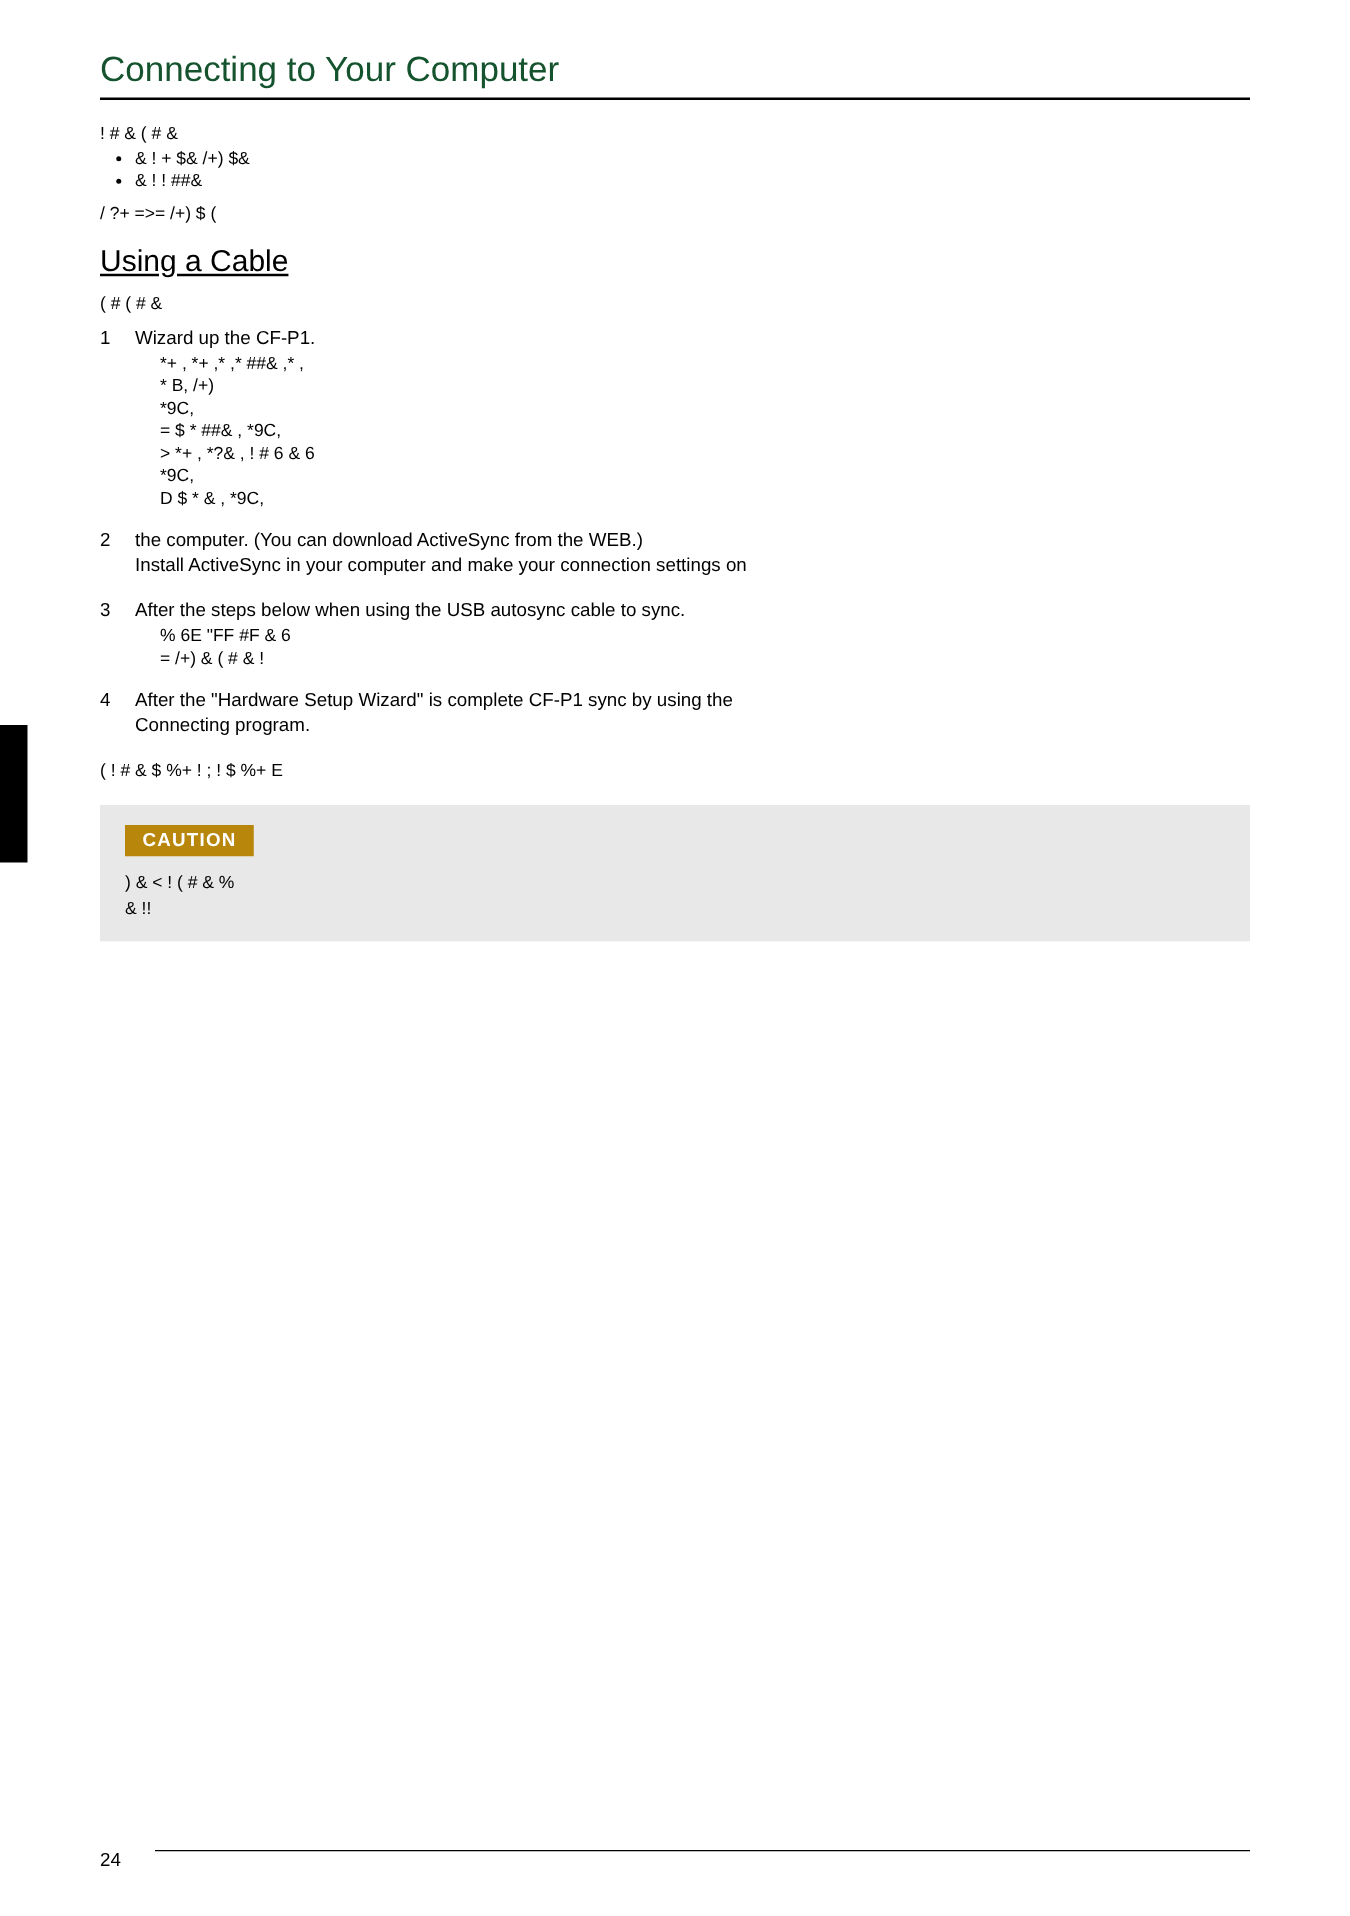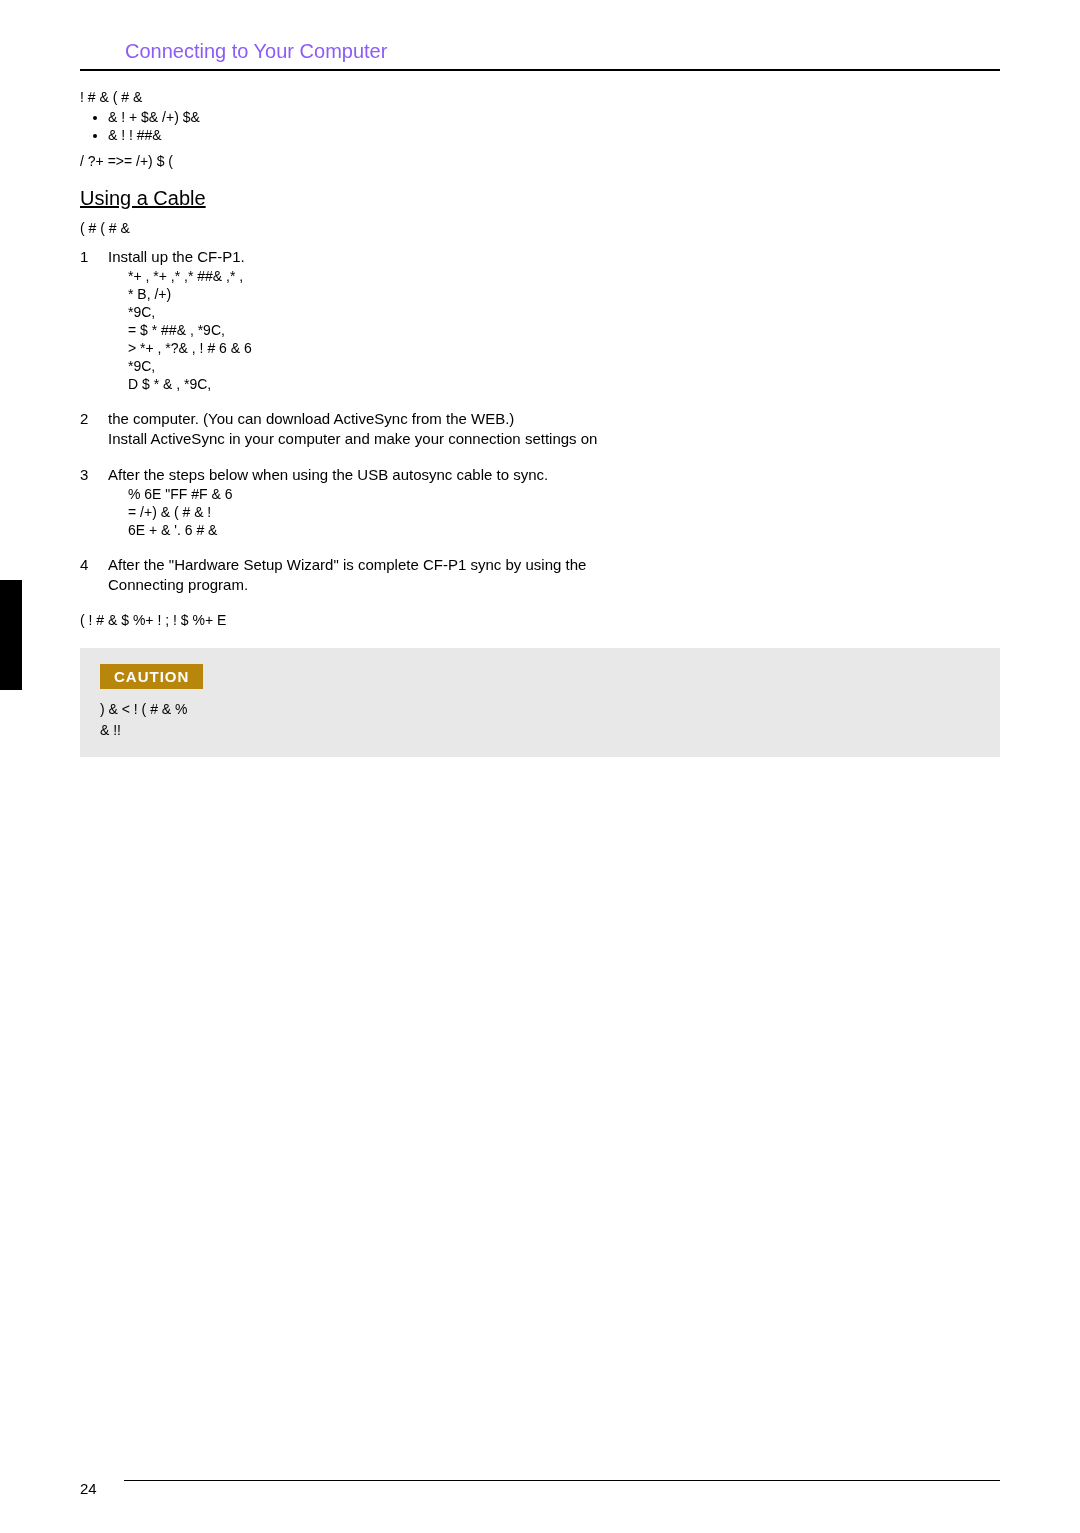--- a/index.html
+++ b/index.html
@@ -12,25 +12,24 @@
       background: #ffffff;
       font-family: Arial, sans-serif;
       font-size: 15px;
       color: #000000;
       width: 1080px;
       min-height: 1533px;
       padding: 40px 80px 60px 80px;
     }
 
     .page-title {
-      font-size: 20px;
+      font-size: 28px;
       font-weight: normal;
       margin-bottom: 6px;
-      color: #8b5cf6;
-      margin-left: 45px;
+      color: #14532d;
     }
 
     .title-rule {
       border: none;
       border-top: 2px solid #000;
       margin-bottom: 18px;
     }
 
     .intro-line {
       font-size: 14px;
@@ -49,21 +48,21 @@
       margin-bottom: 2px;
     }
 
     .note-line {
       font-size: 14px;
       margin-top: 10px;
       margin-bottom: 18px;
     }
 
     .section-heading {
-      font-size: 20px;
+      font-size: 24px;
       font-weight: normal;
       text-decoration: underline;
       margin-bottom: 10px;
       margin-top: 10px;
     }
 
     .sub-intro {
       font-size: 14px;
       margin-bottom: 12px;
     }
@@ -189,21 +188,21 @@
 <p class="note-line">/    ?+ =&gt;=       /+) $                   (</p>
 
 <h2 class="section-heading">Using a Cable</h2>
 <p class="sub-intro">(                       #               (          # &amp;</p>
 
 <ol class="numbered-steps">
 
   <li class="step-item">
     <span class="step-number">1</span>
     <div class="step-content">
-      <p>Install up the CF-P1.</p>
+      <p>Wizard up the CF-P1.</p>
       <div class="step-sub-lines">
         <span class="sub-line">        *+  , *+    ,*         ,* ##&amp;      ,*       ,</span>
         <span class="sub-line">    *              B,                              /+)</span>
         <span class="sub-line">          *9C,</span>
         <span class="sub-line">= $ * ##&amp;                 ,     *9C,</span>
         <span class="sub-line">&gt;          *+  , *?&amp;  ,              ! #       6 &amp;     6</span>
         <span class="sub-line">      *9C,</span>
         <span class="sub-line">D $ * &amp;   ,     *9C,</span>
       </div>
     </div>
@@ -217,21 +216,20 @@
     </div>
   </li>
 
   <li class="step-item">
     <span class="step-number">3</span>
     <div class="step-content">
       <p>After the steps below when using the USB autosync cable to sync.</p>
       <div class="step-sub-lines">
         <span class="sub-line">            %        6E  "FF          #F &amp;     6</span>
         <span class="sub-line">=           /+) &amp;            (          # &amp;           !</span>
-        <span class="sub-line">  6E    + &amp; '.  6      # &amp;</span>
       </div>
     </div>
   </li>
 
   <li class="step-item">
     <span class="step-number">4</span>
     <div class="step-content">
       <p>After the "Hardware Setup Wizard" is complete CF-P1 sync by using the</p>
       <p>Connecting program.</p>
     </div>

